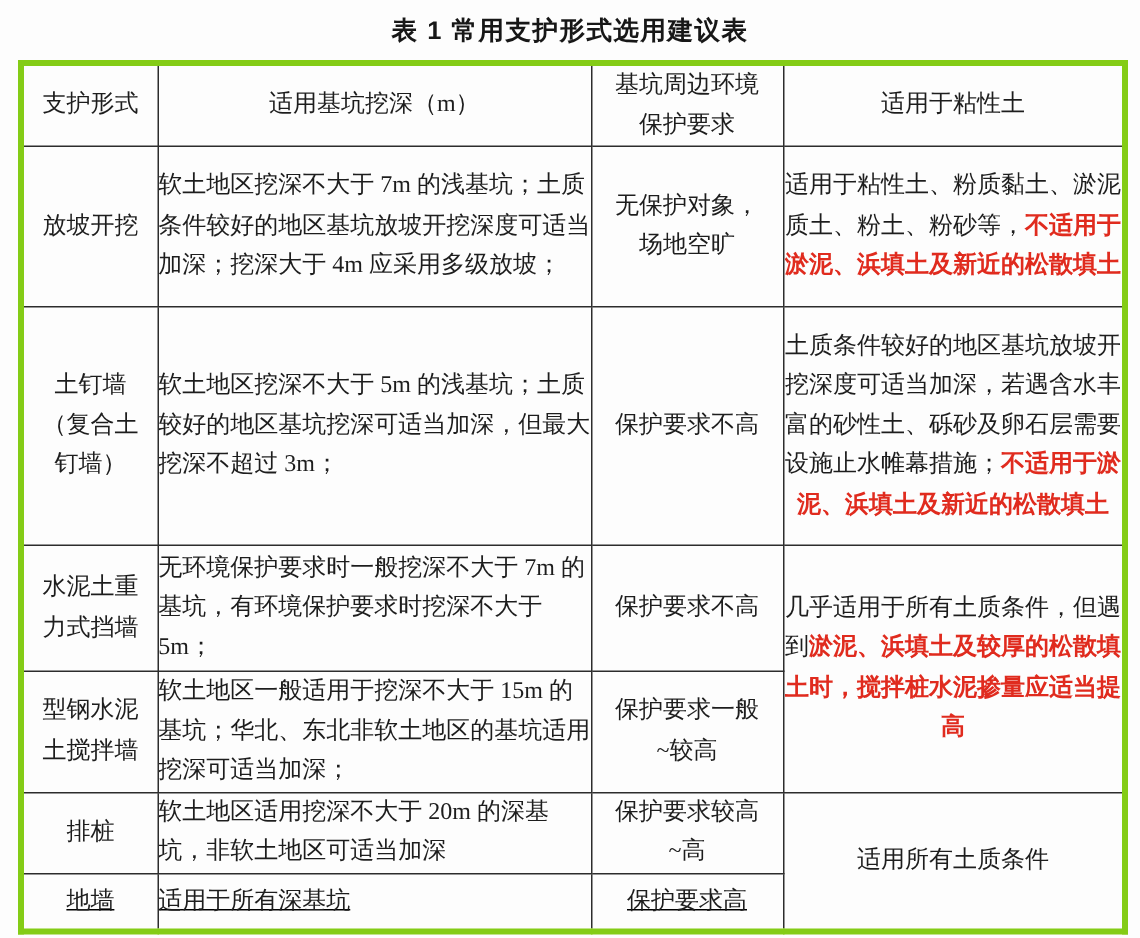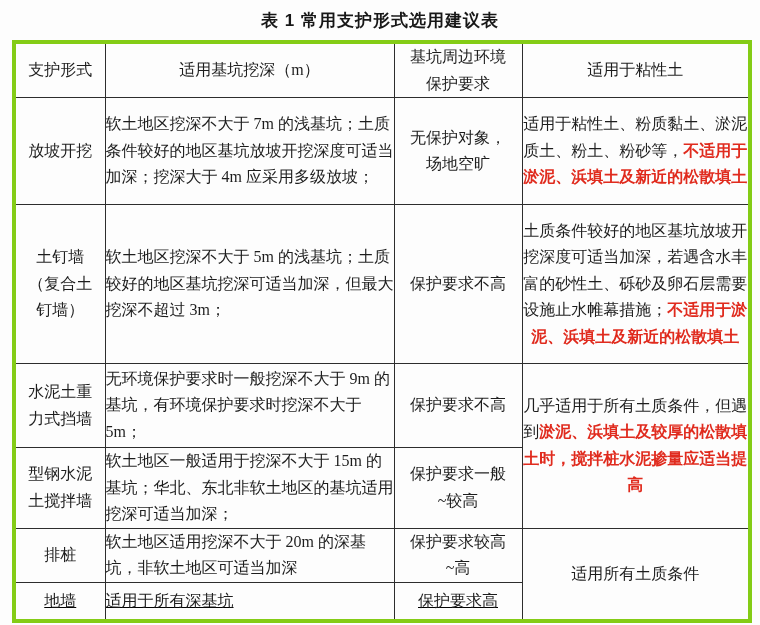--- a/index.html
+++ b/index.html
@@ -105,21 +105,21 @@
       <td class="cell-depth">软土地区挖深不大于 5m 的浅基坑；土质较好的地区基坑挖深可适当加深，但最大挖深不超过 3m；</td>
       <td class="cell-center">保护要求不高</td>
       <td class="cell-geo">
         <span>土质条件较好的地区基坑放坡开挖深度可适当加深，若遇含水丰富的砂性土、砾砂及卵石层需要设施止水帷幕措施；</span><span class="red-em">不适用于淤泥、浜填土及新近的松散填土</span>
       </td>
     </tr>
 
     <tr class="row-3">
       <td class="cell-center">水泥土重
 力式挡墙</td>
-      <td class="cell-depth">无环境保护要求时一般挖深不大于 9m 的基坑，有环境保护要求时挖深不大于 5m；</td>
+      <td class="cell-depth">无环境保护要求时一般挖深不大于 7m 的基坑，有环境保护要求时挖深不大于 5m；</td>
       <td class="cell-center">保护要求不高</td>
       <td class="cell-geo" rowspan="2">
         <span>几乎适用于所有土质条件，但遇到</span><span class="red-em">淤泥、浜填土及较厚的松散填土时，搅拌桩水泥掺量应适当提高</span>
       </td>
     </tr>
 
     <tr class="row-4">
       <td class="cell-center">型钢水泥
 土搅拌墙</td>
       <td class="cell-depth">软土地区一般适用于挖深不大于 15m 的基坑；华北、东北非软土地区的基坑适用挖深可适当加深；</td>

